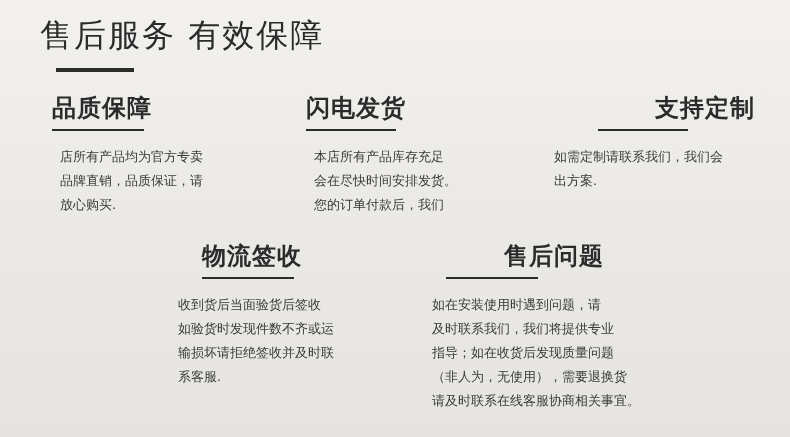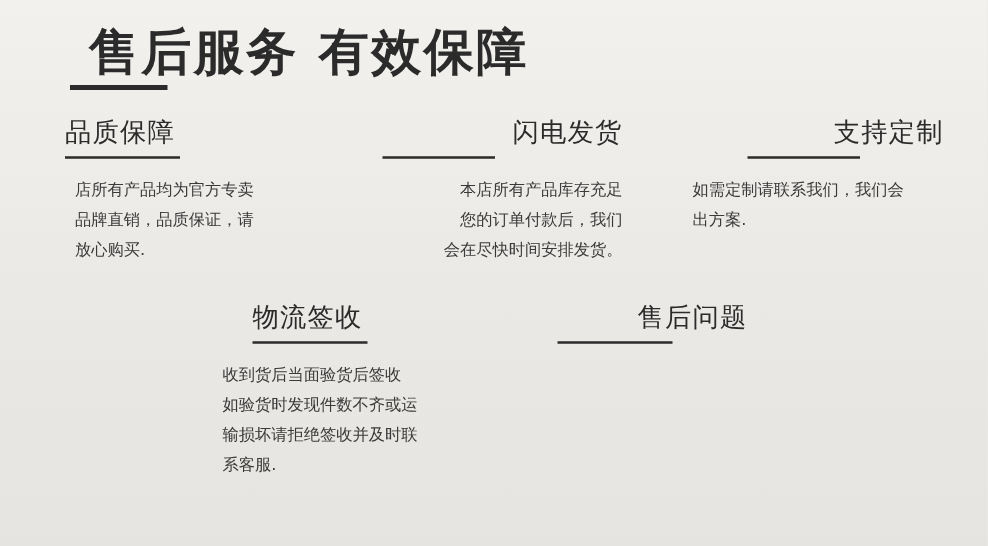--- a/index.html
+++ b/index.html
@@ -16,44 +16,44 @@
   .page {
     position: relative;
     width: 790px;
     height: 437px;
     background: linear-gradient(to bottom, #f2f1ee 0%, #eceae7 45%, #e6e4e0 100%);
     box-sizing: border-box;
   }
   
   .main-title {
     position: absolute;
-    left: 71px;
+    left: 40px;
     top: 14px;
-    font-size: 40px;
-    font-weight: bold;
+    font-size: 32px;
+    font-weight: normal;
     color: #2b2b2b;
     letter-spacing: 2px;
     white-space: nowrap;
   }
   .title-underline {
     position: absolute;
     left: 56px;
     top: 68px;
     width: 78px;
     height: 4px;
     background: #2b2b2b;
   }
 
   
   .block {
     position: absolute;
   }
   .block-title {
-    font-size: 21px;
-    font-weight: normal;
+    font-size: 24px;
+    font-weight: bold;
     color: #2b2b2b;
     letter-spacing: 1px;
     white-space: nowrap;
     text-align: center;
   }
   .block-underline {
     height: 2px;
     background: #2b2b2b;
     margin: 5px auto 0 auto;
   }
@@ -65,23 +65,23 @@
     margin-left: 12px;
   }
 
   
   #block-quality { left: 44px;  top: 92px;  width: 200px; }
   #block-quality .block-title { text-align: left; padding-left: 8px; }
   #block-quality .block-underline { width: 92px; margin-left: 8px; }
   #block-quality .block-body { padding-left: 4px; }
 
   #block-shipping { left: 298px; top: 92px; width: 200px; }
-  #block-shipping .block-title { text-align: right; padding-left: 8px; }
+  #block-shipping .block-title { text-align: left; padding-left: 8px; }
   #block-shipping .block-underline { width: 90px; margin-left: 8px; }
-  #block-shipping .block-body { padding-left: 4px; text-align: right; }
+  #block-shipping .block-body { padding-left: 4px; }
 
   #block-custom { left: 540px; top: 92px; width: 215px; }
   #block-custom .block-title { text-align: right; padding-left: 58px; }
   #block-custom .block-underline { width: 90px; margin-left: 58px; }
   #block-custom .block-body { padding-left: 2px; }
 
   
   #block-logistics { left: 156px; top: 240px; width: 230px; }
   #block-logistics .block-title { text-align: left; padding-left: 46px; }
   #block-logistics .block-underline { width: 92px; margin-left: 46px; }
@@ -110,22 +110,22 @@
       <span class="line">品牌直销，品质保证，请</span>
       <span class="line">放心购买.</span>
     </div>
   </div>
 
   <div class="block" id="block-shipping">
     <div class="block-title">闪电发货</div>
     <div class="block-underline"></div>
     <div class="block-body">
       <span class="line">本店所有产品库存充足</span>
+      <span class="line">会在尽快时间安排发货。</span>
       <span class="line">您的订单付款后，我们</span>
-      <span class="line">会在尽快时间安排发货。</span>
     </div>
   </div>
 
   <div class="block" id="block-custom">
     <div class="block-title">支持定制</div>
     <div class="block-underline"></div>
     <div class="block-body">
       <span class="line">如需定制请联系我们，我们会</span>
       <span class="line">出方案.</span>
     </div>
@@ -138,15 +138,22 @@
       <span class="line">收到货后当面验货后签收</span>
       <span class="line">如验货时发现件数不齐或运</span>
       <span class="line">输损坏请拒绝签收并及时联</span>
       <span class="line">系客服.</span>
     </div>
   </div>
 
   <div class="block" id="block-aftersale">
     <div class="block-title">售后问题</div>
     <div class="block-underline"></div>
+    <div class="block-body">
+      <span class="line">如在安装使用时遇到问题，请</span>
+      <span class="line">及时联系我们，我们将提供专业</span>
+      <span class="line">指导；如在收货后发现质量问题</span>
+      <span class="line">（非人为，无使用），需要退换货</span>
+      <span class="line">请及时联系在线客服协商相关事宜。</span>
+    </div>
   </div>
 
 </div>
 
 </body></html>

